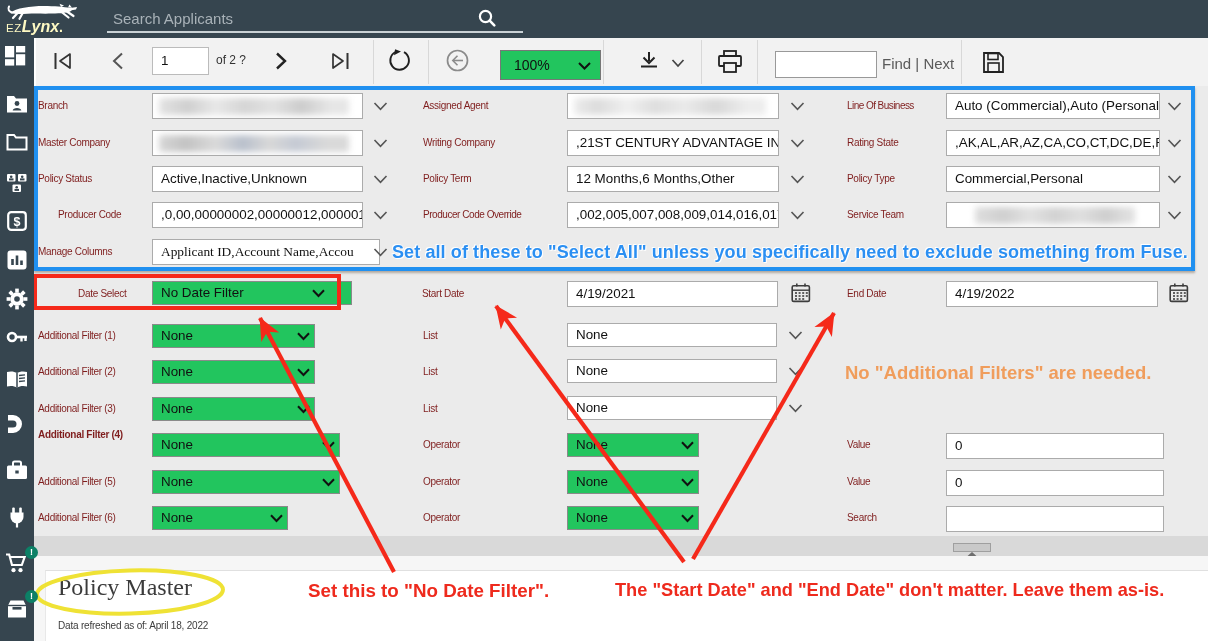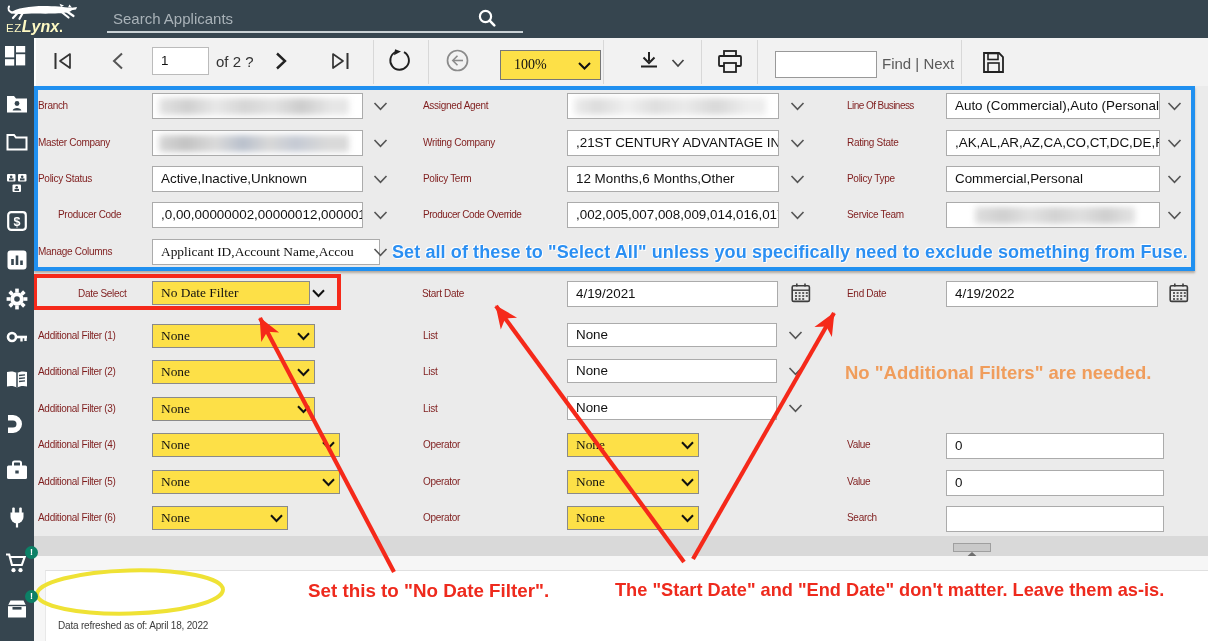--- a/index.html
+++ b/index.html
@@ -5,22 +5,22 @@
   .page{position:relative;width:1208px;height:641px;background:#ebebeb;overflow:hidden;
         font-family:"Liberation Sans",sans-serif;}
   .abs{position:absolute;}
   .topbar{position:absolute;left:0;top:0;width:1208px;height:38px;background:#36454f;}
   .sidebar{position:absolute;left:0;top:38px;width:34px;height:603px;background:#36454f;}
   .toolbar{position:absolute;left:34px;top:38px;width:1174px;height:48px;background:#f2f2f2;}
   .tsep{position:absolute;top:40px;width:1px;height:44px;background:#d8d8d8;}
   .lbl{position:absolute;font-size:10px;line-height:18px;color:#7f1d1d;white-space:nowrap;letter-spacing:-0.3px;}
   .inp{position:absolute;background:#fff;border:1px solid #ababab;box-sizing:border-box;height:26px;
        font-size:13.4px;line-height:24px;color:#111;padding:0 0 0 8px;white-space:nowrap;overflow:hidden;}
-  .sel{position:absolute;background:#fde047;border:1px solid #8a8a8a;box-sizing:border-box;height:24px;
-       font-size:13.4px;line-height:22px;color:#111;padding:0 0 0 8px;white-space:nowrap;overflow:hidden;font-family:Liberation Serif, serif;}
+  .sel{position:absolute;background:#22c55e;border:1px solid #8a8a8a;box-sizing:border-box;height:24px;
+       font-size:13.4px;line-height:22px;color:#111;padding:0 0 0 8px;white-space:nowrap;overflow:hidden;}
   .schev{position:absolute;}
   .mchev{position:absolute;}
   .blur1{position:absolute;filter:blur(3px);border-radius:2px;}
   .bluebox{position:absolute;left:34px;top:86px;width:1161px;height:185px;border:4px solid #2090f0;box-sizing:border-box;box-shadow:0 2px 2px rgba(120,105,90,0.5);}
   .redbox{position:absolute;left:33px;top:274px;width:308px;height:36px;border:4px solid #f5291a;box-sizing:border-box;}
   .bluetext{position:absolute;font-weight:bold;color:#2b8ff2;font-size:18px;letter-spacing:0.1px;white-space:nowrap;
      text-shadow:0 0 2px #fff,0 0 2px #fff,1px 1px 0 #fff,-1px -1px 0 #fff;}
   .orangetext{position:absolute;font-weight:bold;color:#f09d5c;font-size:18.5px;white-space:nowrap;}
   .redtext{position:absolute;font-weight:bold;color:#ee2a1d;font-size:17.5px;white-space:nowrap;}
   .strip{position:absolute;left:34px;top:536px;width:1174px;height:20px;background:#d9d9d9;}
@@ -64,21 +64,21 @@
 <div class="tsep" style="left:961px;"></div>
 
 <svg class="abs" style="left:53px;top:52px;" width="20" height="18" viewBox="0 0 20 18">
   <line x1="2.5" y1="1" x2="2.5" y2="17" stroke="#333" stroke-width="2"></line>
   <path d="M17,2 L7,9 L17,16 Z" fill="none" stroke="#333" stroke-width="1.7" stroke-linejoin="round"></path>
 </svg>
 <svg class="abs" style="left:111px;top:52px;" width="14" height="18" viewBox="0 0 14 18">
   <path d="M11,1.5 L3,9 L11,16.5" fill="none" stroke="#555" stroke-width="2"></path>
 </svg>
 <div class="inp" style="left:152px;top:47px;width:57px;height:28px;border-color:#bbb;line-height:26px;">1</div>
-<div class="abs" style="left:216px;top:53px;font-size:15px;color:#333;">of 2 ?</div>
+<div class="abs" style="left:216px;top:53px;font-size:12px;color:#333;">of 2 ?</div>
 <svg class="abs" style="left:274px;top:52px;" width="14" height="18" viewBox="0 0 14 18">
   <path d="M3,1.5 L11,9 L3,16.5" fill="none" stroke="#222" stroke-width="2.4"></path>
 </svg>
 <svg class="abs" style="left:330px;top:52px;" width="20" height="18" viewBox="0 0 20 18">
   <path d="M3,2 L13,9 L3,16 Z" fill="none" stroke="#333" stroke-width="1.7" stroke-linejoin="round"></path>
   <line x1="17.5" y1="1" x2="17.5" y2="17" stroke="#333" stroke-width="2"></line>
 </svg>
 
 <svg class="abs" style="left:388px;top:49px;" width="24" height="24" viewBox="0 0 24 24">
   <path d="M16,3.2 A9.3,9.3 0 1 1 7.6,3.0" fill="none" stroke="#1f1f1f" stroke-width="1.9"></path>
@@ -199,21 +199,21 @@
   <div class="inp" style="left:152px;top:239px;width:228px;font-family:Liberation Serif, serif;">Applicant ID,Account Name,Accou</div>
   <svg class="mchev" style="left:373px;top:248px;" width="15" height="9" viewBox="0 0 15 9">
         <path d="M1.5,1 L7.5,7.3 L13.5,1" fill="none" stroke="#555" stroke-width="1.6"></path>
       </svg>
   <div class="bluetext" style="left:392px;top:242px;">Set all of these to "Select All" unless you specifically need to exclude something from Fuse.</div>
 </div>
 
 <div id="midrows">
 
   <div class="lbl" style="left:38px;top:285px;margin-left:40px;">Date Select</div>
-  <div class="sel" style="left:152px;top:281px;width:158px;">No Date Filter</div>
+  <div class="sel" style="left:152px;top:281px;width:200px;">No Date Filter</div>
   <svg class="schev" style="left:312px;top:289px;" width="13" height="9" viewBox="0 0 13 9">
         <path d="M1,1.2 L6.5,7 L12,1.2" fill="none" stroke="#111" stroke-width="2"></path>
       </svg>
   <div class="lbl" style="left:422px;top:285px;">Start Date</div>
   <div class="inp" style="left:567px;top:281px;width:211px;">4/19/2021</div>
   <svg class="abs" style="left:791px;top:283px;" width="20" height="20" viewBox="0 0 20 20">
     <rect x="1.2" y="2.8" width="17.2" height="15.6" rx="1.5" fill="none" stroke="#3d3d3d" stroke-width="1.6"></rect>
     <line x1="1.2" y1="7.2" x2="18.4" y2="7.2" stroke="#3d3d3d" stroke-width="1.4"></line>
     <line x1="5.8" y1="0.6" x2="5.8" y2="3.4" stroke="#3d3d3d" stroke-width="1.6"></line>
     <line x1="14" y1="0.6" x2="14" y2="3.4" stroke="#3d3d3d" stroke-width="1.6"></line>
@@ -279,21 +279,21 @@
   <div class="sel" style="left:152px;top:397px;width:163px;">None</div>
   <svg class="schev" style="left:297px;top:405px;" width="13" height="9" viewBox="0 0 13 9">
         <path d="M1,1.2 L6.5,7 L12,1.2" fill="none" stroke="#111" stroke-width="2"></path>
       </svg>
   <div class="lbl" style="left:423px;top:400px;">List</div>
   <div class="inp" style="left:567px;top:396px;width:210px;height:24px;line-height:22px;">None</div>
   <svg class="mchev" style="left:788px;top:404px;" width="15" height="9" viewBox="0 0 15 9">
         <path d="M1.5,1 L7.5,7.3 L13.5,1" fill="none" stroke="#555" stroke-width="1.6"></path>
       </svg>
 
-  <div class="lbl" style="left:38px;top:436px;">Additional Filter (4)</div>
+  <div class="lbl" style="left:38px;top:426px;font-weight:bold;">Additional Filter (4)</div>
   <div class="sel" style="left:152px;top:433px;width:188px;">None</div>
   <svg class="schev" style="left:322px;top:441px;" width="13" height="9" viewBox="0 0 13 9">
         <path d="M1,1.2 L6.5,7 L12,1.2" fill="none" stroke="#111" stroke-width="2"></path>
       </svg>
   <div class="lbl" style="left:423px;top:436px;">Operator</div>
   <div class="sel" style="left:567px;top:433px;width:132px;">None</div>
   <svg class="schev" style="left:681px;top:441px;" width="13" height="9" viewBox="0 0 13 9">
         <path d="M1,1.2 L6.5,7 L12,1.2" fill="none" stroke="#111" stroke-width="2"></path>
       </svg>
   <div class="lbl" style="left:847px;top:436px;">Value</div>
@@ -330,20 +330,21 @@
 
 <div class="strip"></div>
 <div class="abs" style="left:953px;top:543px;width:38px;height:9px;background:#c9c9c9;border:1px solid #9f9f9f;box-sizing:border-box;">
   <svg width="36" height="7" viewBox="0 0 36 7">
         <path d="M13,5.5 L18,1 L23,5.5 Z" fill="#6e6e6e"></path>
       </svg>
 </div>
 <div class="whitearea"></div>
 <div class="abs" style="left:45px;top:570px;width:1163px;height:71px;background:#fff;border-top:1px solid #e0e0e0;border-left:1px solid #e8e8e8;box-sizing:border-box;"></div>
 
+<div class="abs" style="left:58px;top:574px;font-family:'Liberation Serif',serif;font-size:24px;color:#3b3b3b;">Policy Master</div>
 <svg class="abs" style="left:33px;top:567px;" width="198" height="52" viewBox="0 0 198 52">
   <ellipse cx="97" cy="25" rx="93" ry="21.5" fill="none" stroke="#efe235" stroke-width="4" transform="rotate(-1.5 97 25)"></ellipse>
 </svg>
 <div class="abs" style="left:58px;top:620px;font-size:10px;letter-spacing:-0.2px;color:#3c3c3c;">Data refreshed as of: April 18, 2022</div>
 
 <div class="redtext" style="left:308px;top:580px;font-size:18.8px;">Set this to "No Date Filter".</div>
 <div class="redtext" style="left:615px;top:580px;font-size:18.2px;">The "Start Date" and "End Date" don't matter. Leave them as-is.</div>
 
 <div class="redbox"></div>
 

